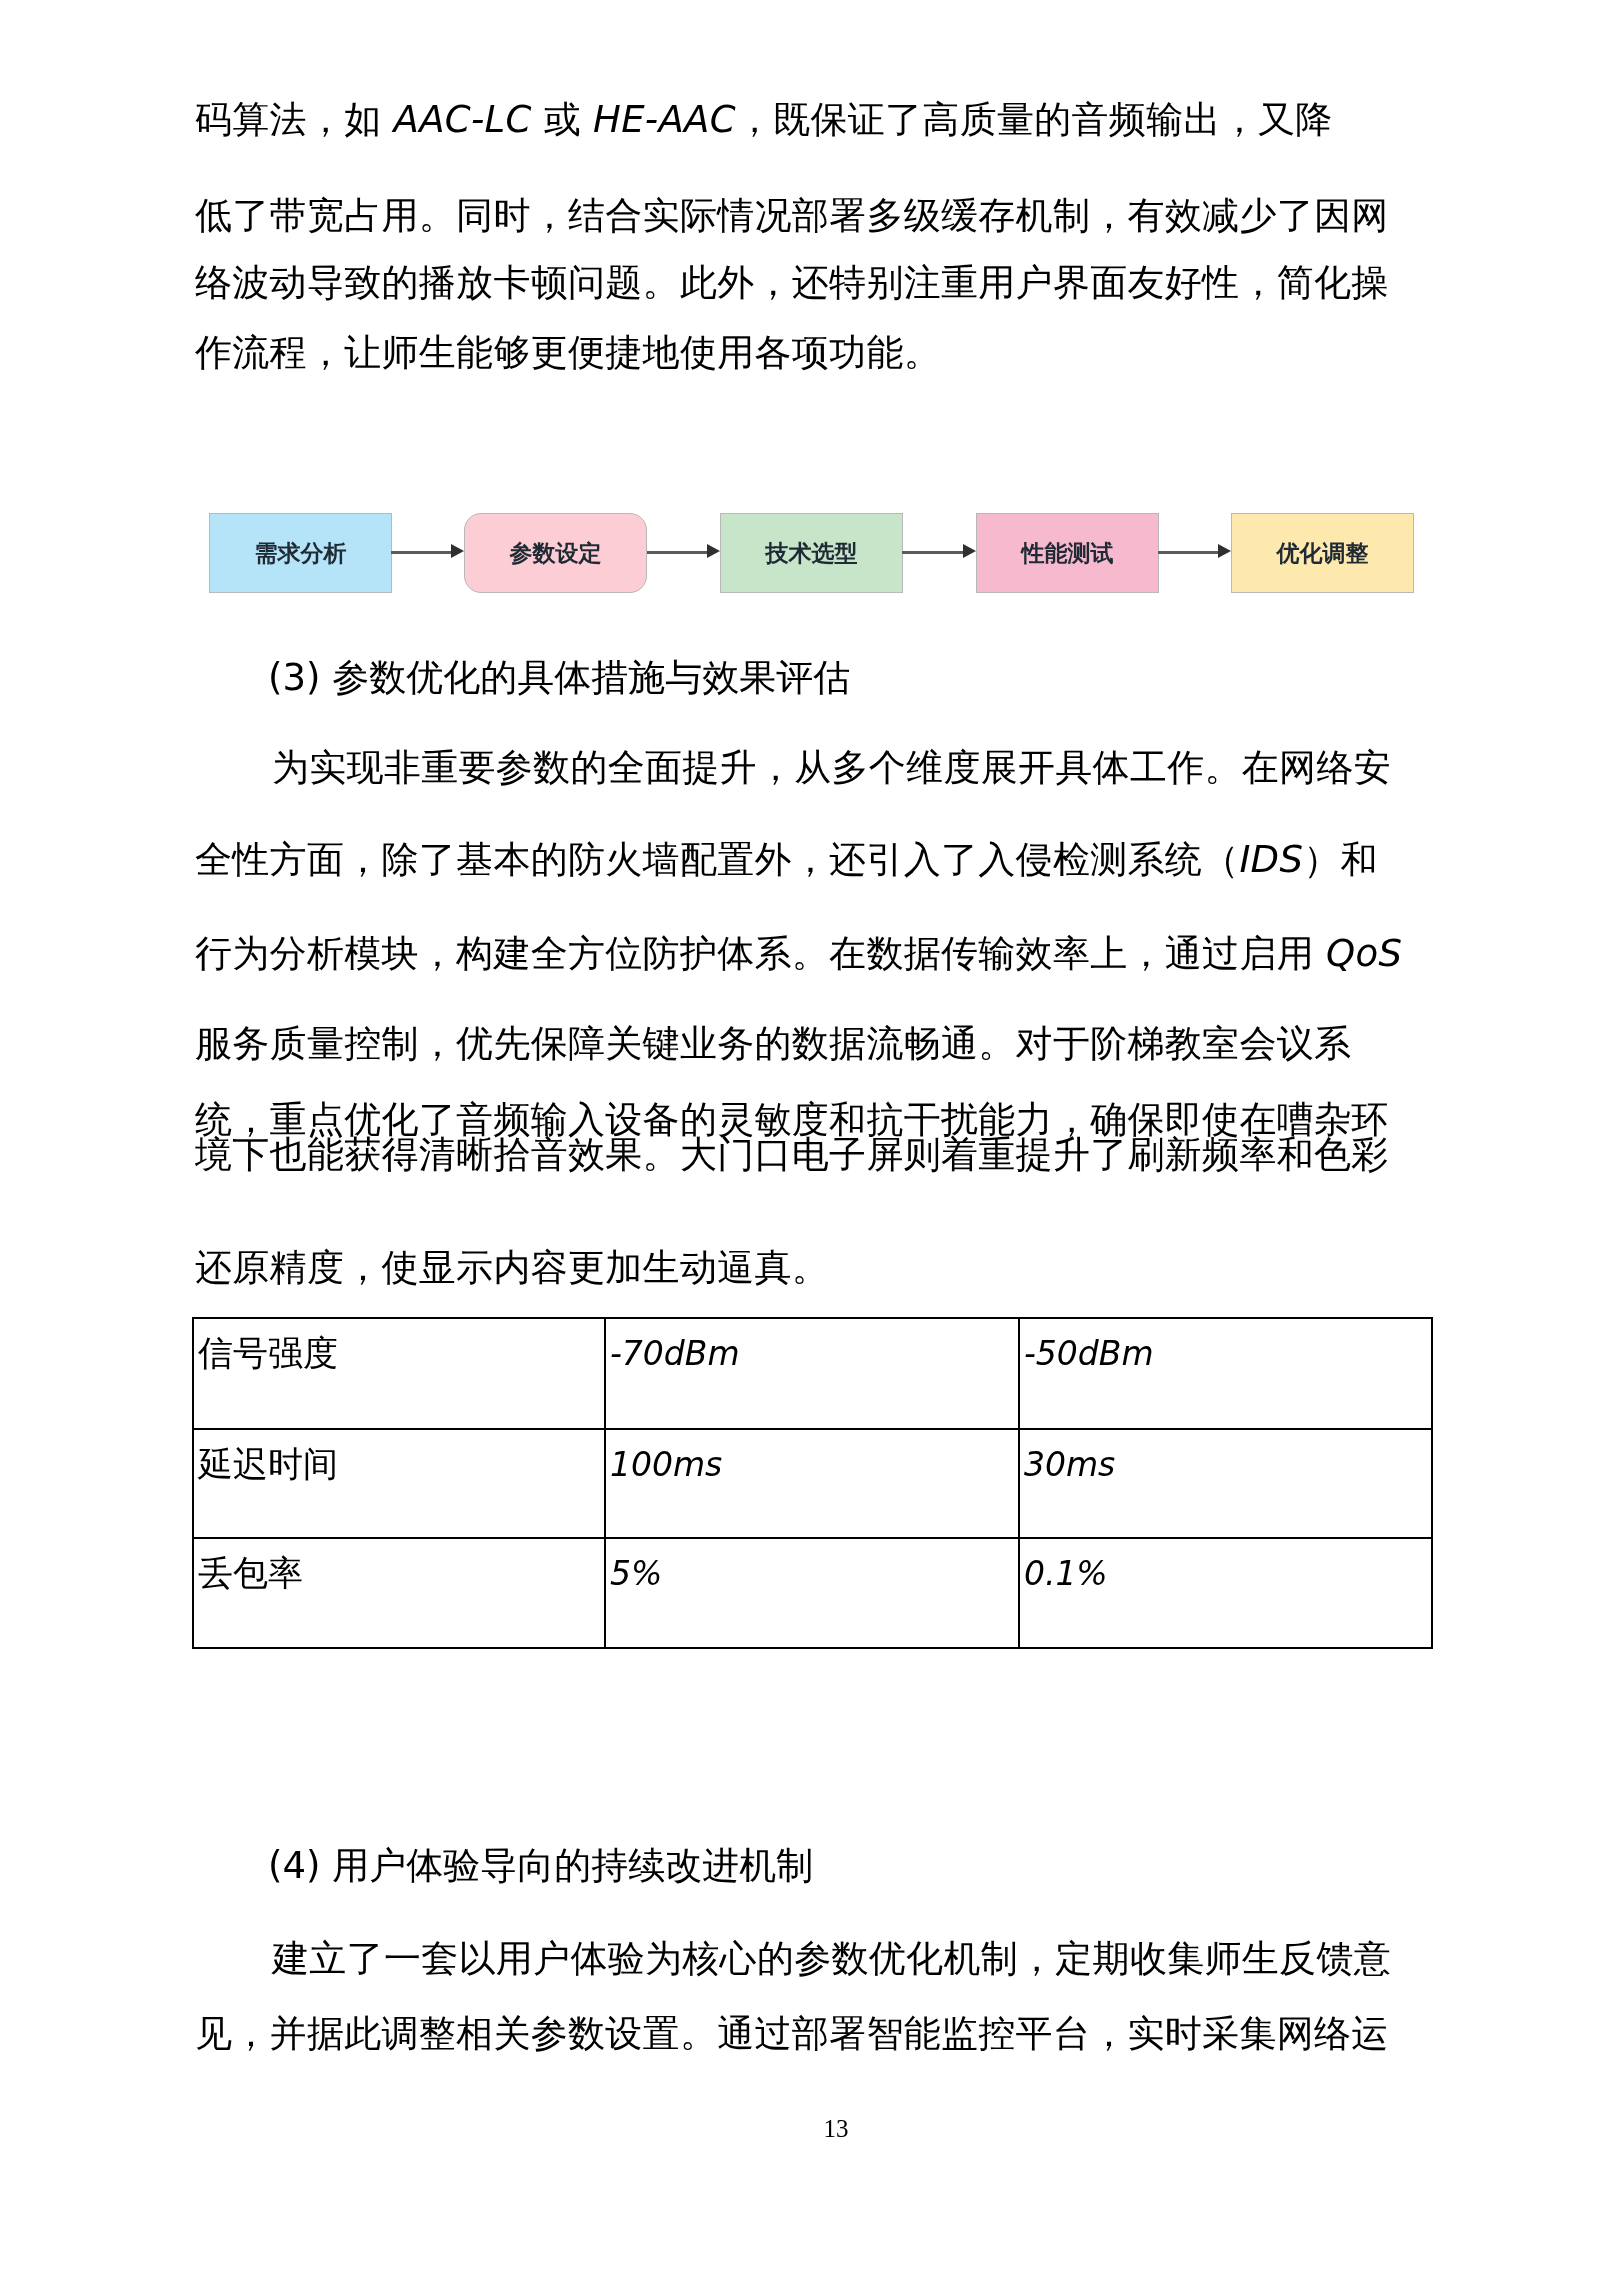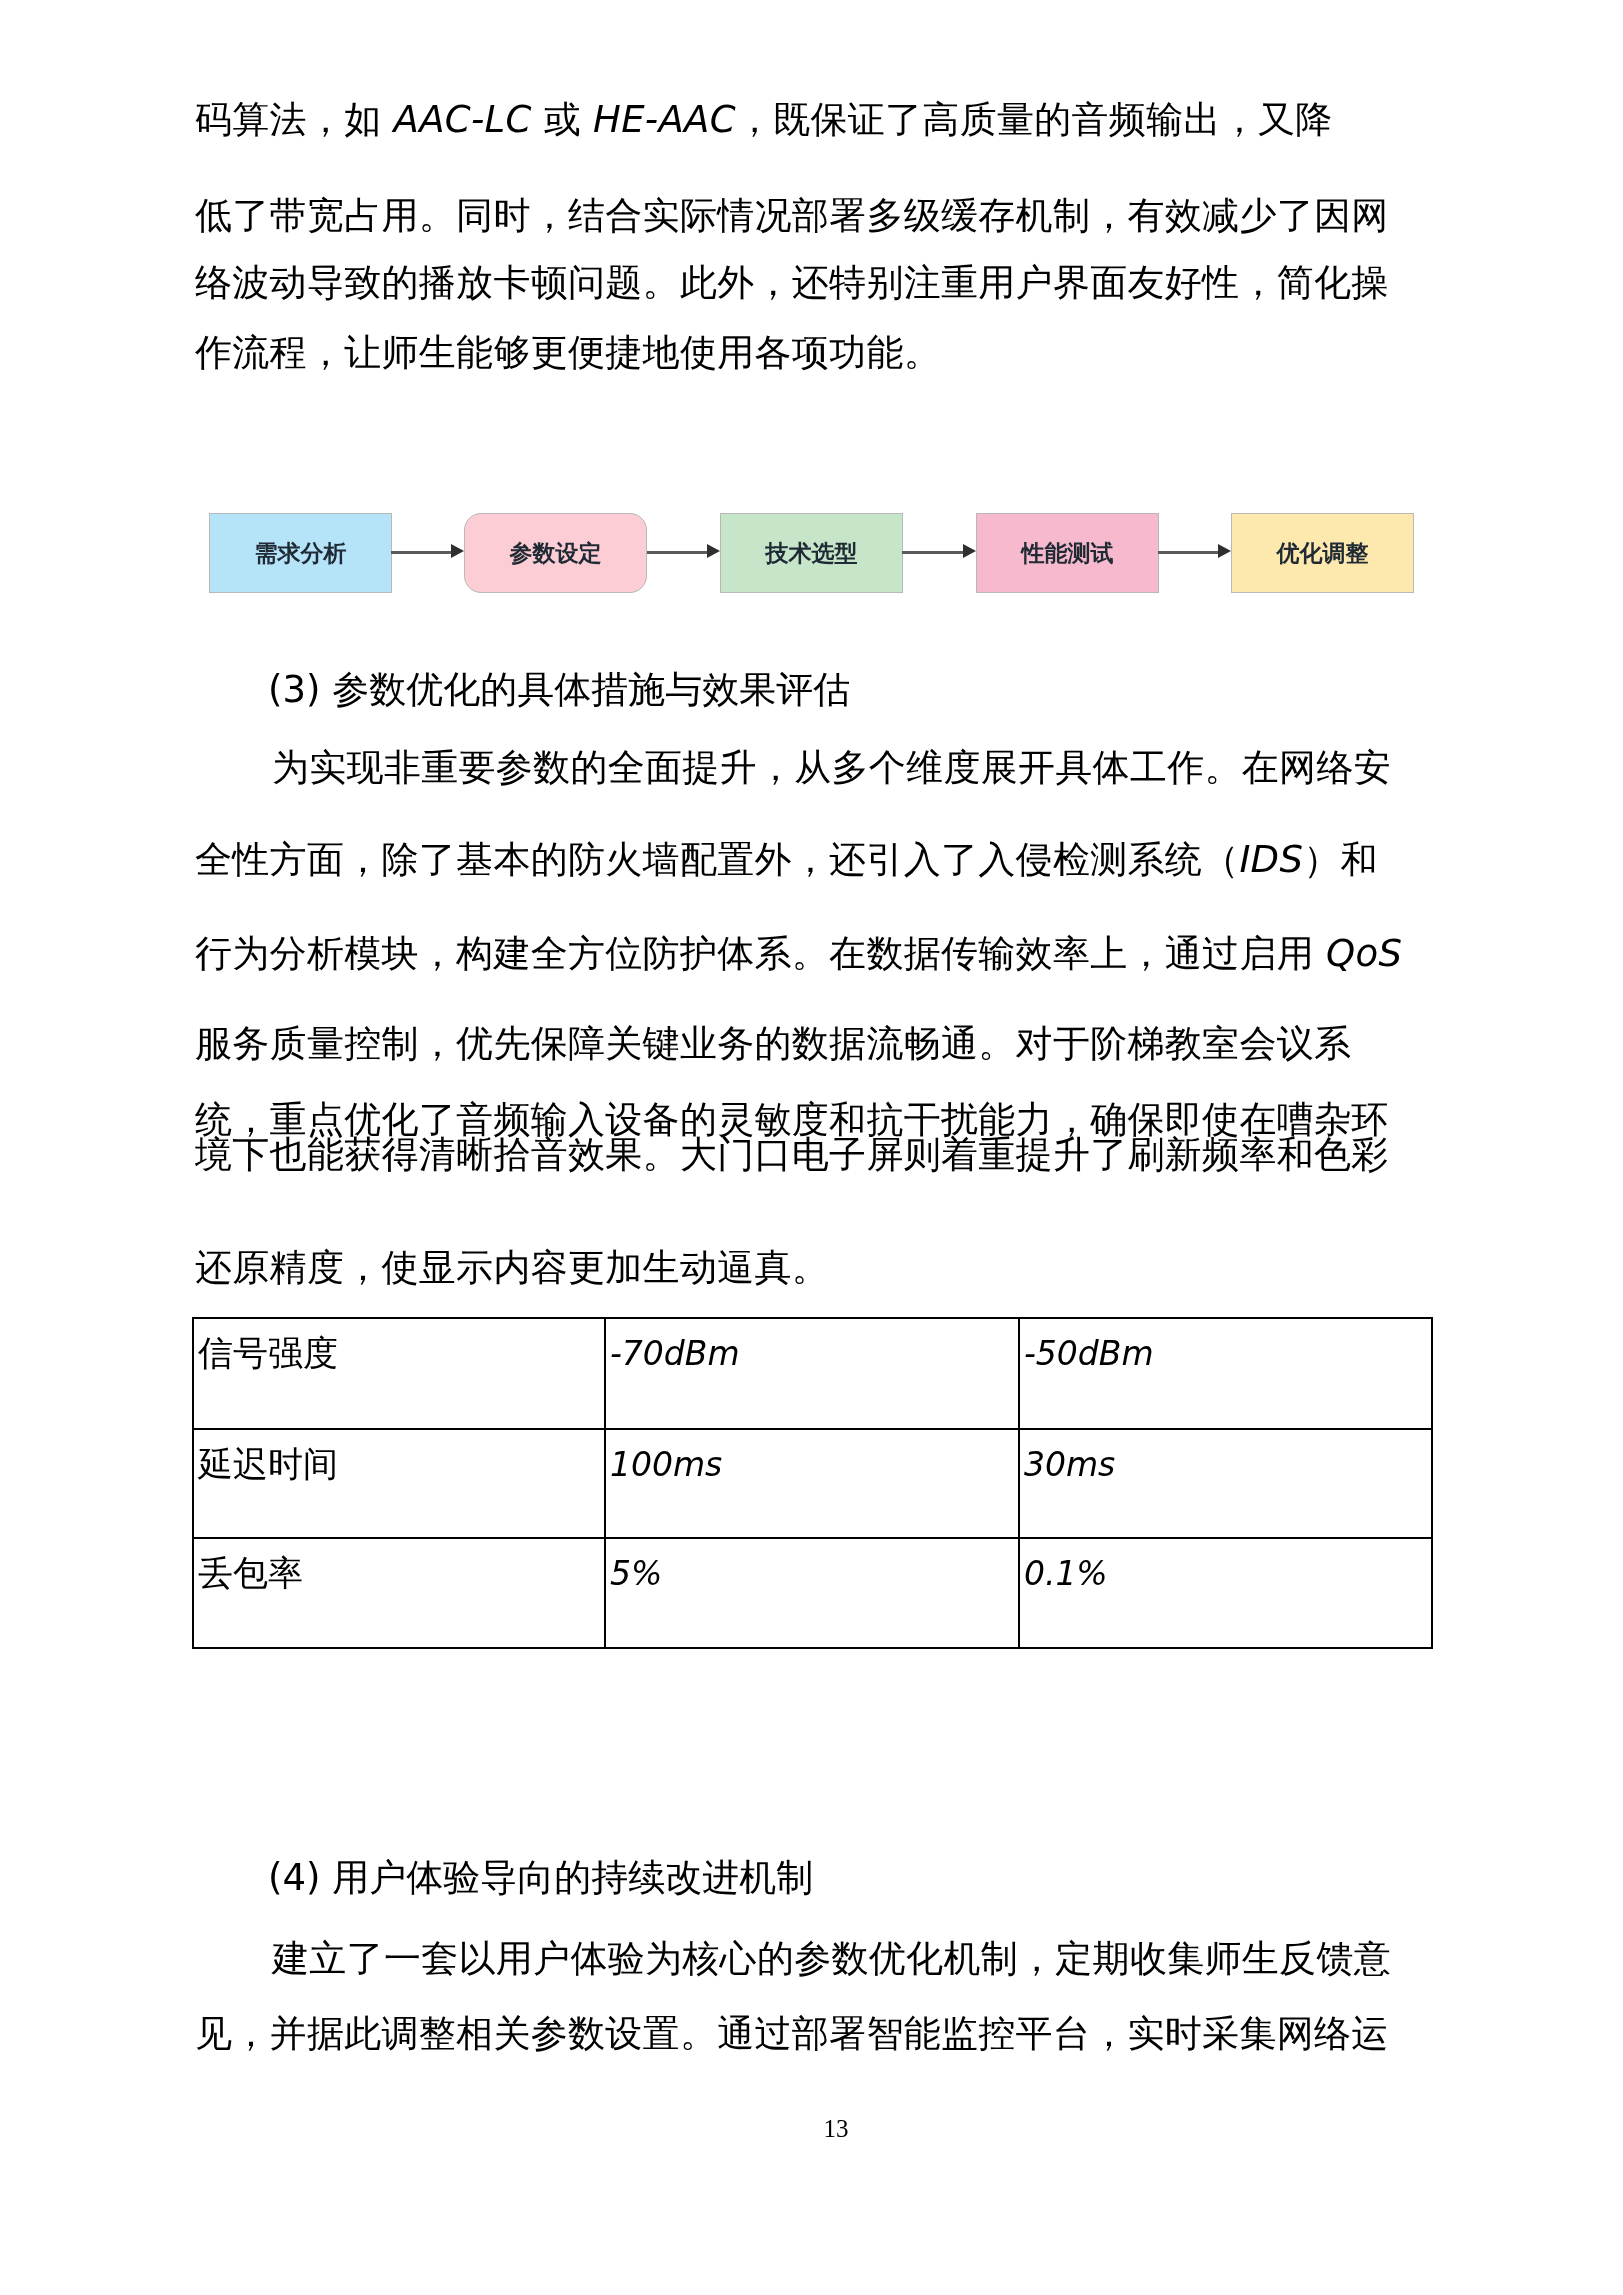--- a/index.html
+++ b/index.html
@@ -1,21 +1,21 @@
 <!DOCTYPE html>
 <html style="font-size:10.5px"><head>
 <meta charset="utf-8">
 <style>
   html, body { margin: 0; padding: 0; background: #ffffff; }
   body { width: 1623px; height: 2295px; position: relative; overflow: hidden;
          font-family: "DejaVu Serif", "Liberation Serif", serif; color: #000; }
   .line { position: absolute; left: 195px; white-space: nowrap; font-size: 37px;
           line-height: 46px; height: 46px; letter-spacing: 0.3px; }
   .latin { font-family: "DejaVu Sans", sans-serif; font-style: italic; font-weight: normal; }
-  .heading { position: absolute; white-space: nowrap; font-size: 37px; line-height: 46px; height: 46px; margin-top: 12px; }
+  .heading { position: absolute; white-space: nowrap; font-size: 37px; line-height: 46px; height: 46px; }
   .flow { position: absolute; top: 513px; height: 80px; width: 183px;
           border: 0.7px solid #b8b8b8; box-sizing: border-box;
           display: flex; align-items: center; justify-content: center;
           font-family: "DejaVu Sans", sans-serif; font-size: 23px; color: #1f2a35; font-weight: bold; }
   .arrow { position: absolute; top: 551px; height: 2.6px; background: #5b5b5b; }
   .arrowhead { position: absolute; top: 544px; width: 0; height: 0;
                border-top: 7.9px solid transparent; border-bottom: 7.9px solid transparent;
                border-left: 13px solid #2f2f2f; }
   table.data { position: absolute; left: 192px; top: 1317px; width: 1239px;
                border-collapse: collapse; table-layout: fixed; }

